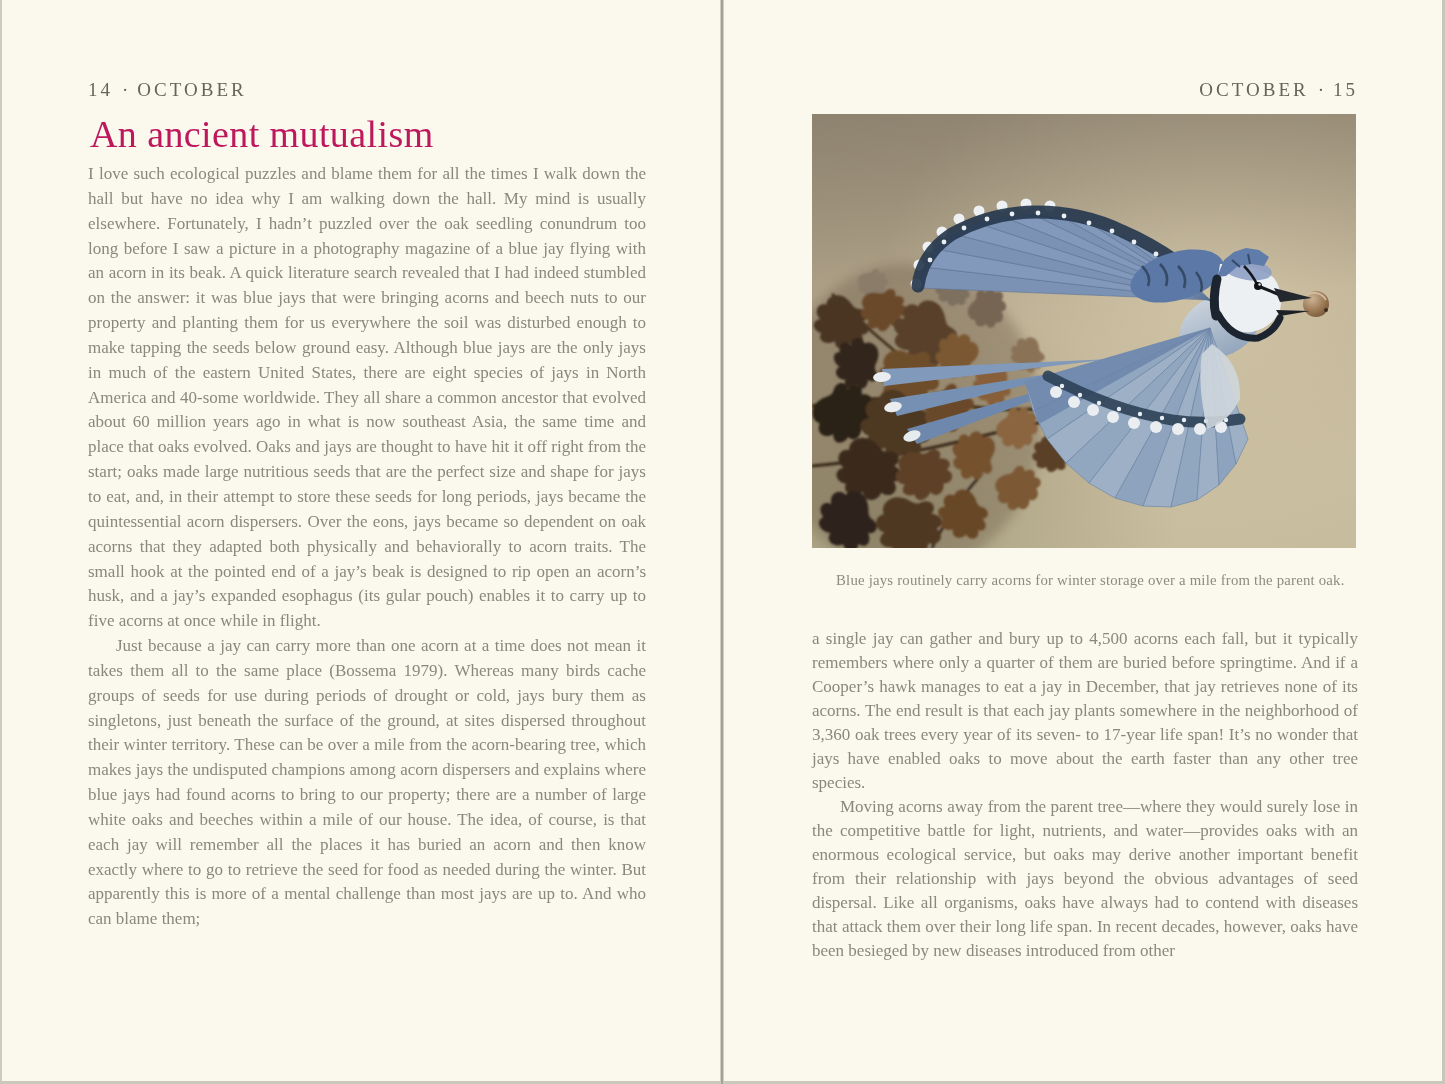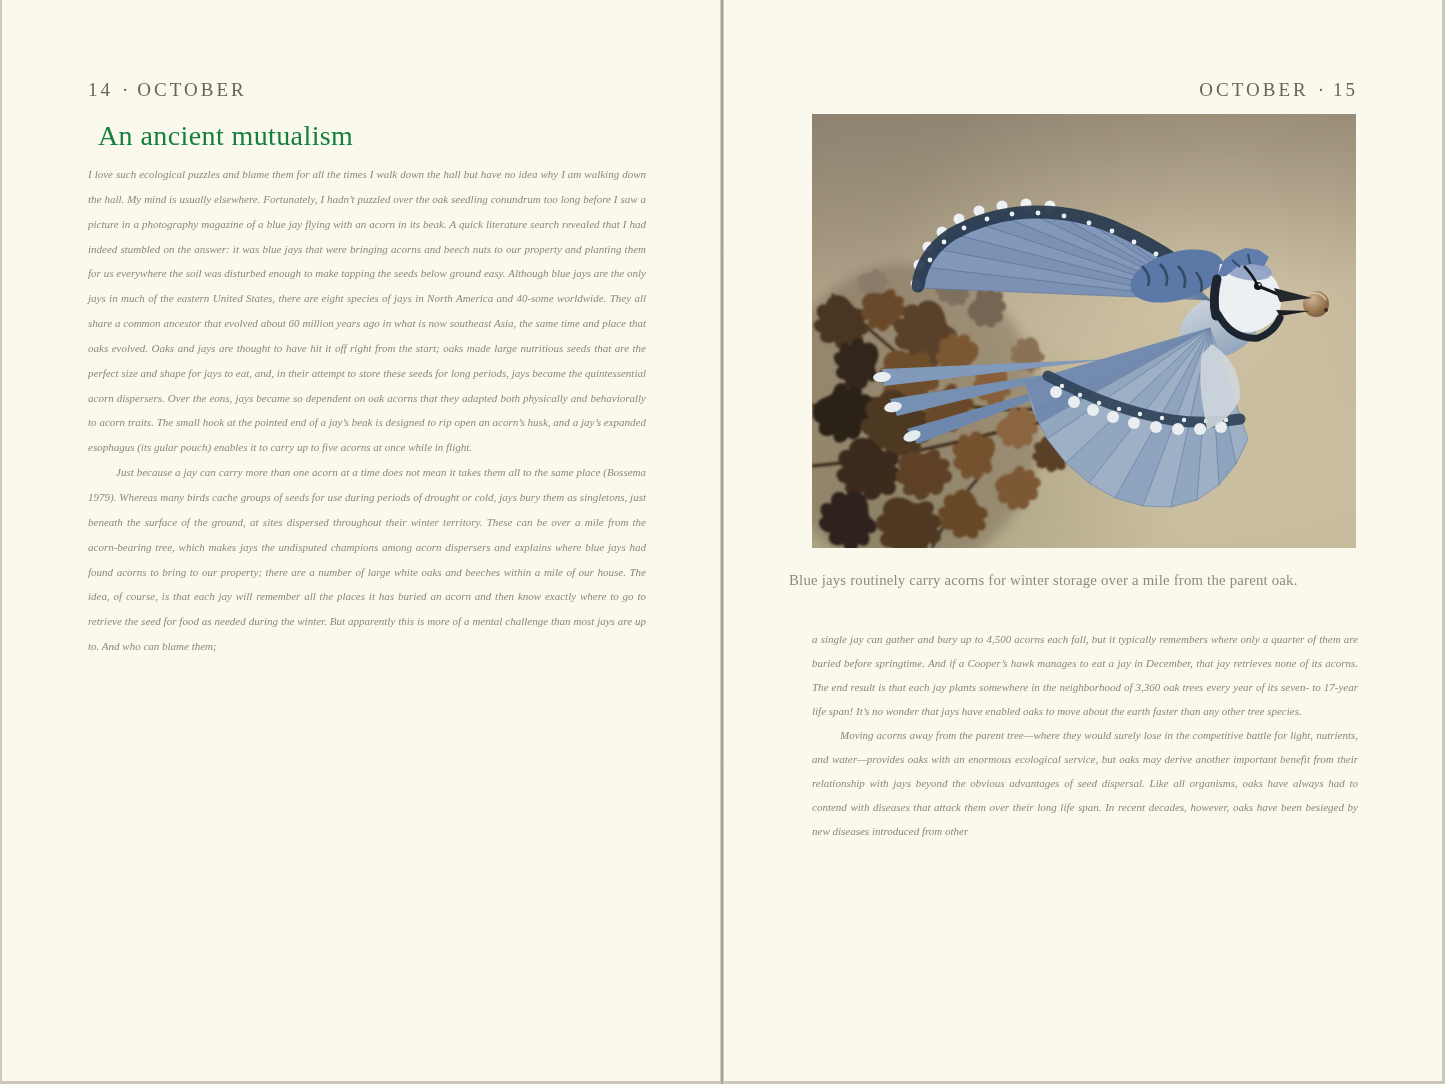--- a/index.html
+++ b/index.html
@@ -20,40 +20,39 @@
   .running-head {
     position:absolute; top:79px;
     font-size:19px; letter-spacing:3px; color:#67645a;
     white-space:nowrap;
   }
   .rh-left  { left:88px; }
   .rh-right { right:87px; text-align:left; }
   .rh-dot   { margin:0 9px; letter-spacing:0; }
   .section-title {
     position:absolute; left:86px; top:108px;
-    font-size:28px; font-weight:normal; color:#15803d;
-    letter-spacing:0.4px; margin:12px;
+    font-size:38px; font-weight:normal; color:#be185d;
+    letter-spacing:0.4px; margin:4px;
   }
   .body-text {
     position:absolute;
-    font-size:11px; color:#8a887c;
+    font-size:17px; color:#8a887c;
     text-align:justify;
-    font-style:italic;
   }
   .body-left  { left:88px;  top:162px; width:558px; line-height:24.85px; }
   .body-right { left:812px; top:627px; width:546px; line-height:24px; }
   .body-text p { margin:0; padding:0; }
   .body-text p.indent { text-indent:28px; }
   .photo-frame {
     position:absolute; left:812px; top:114px; width:544px; height:434px;
     overflow:hidden;
   }
   .photo-frame svg { display:block; }
   .photo-caption {
-    position:absolute; left:789px; top:572px; width:546px;
+    position:absolute; left:836px; top:572px; width:546px;
     font-size:14.8px; color:#8d8b7f; letter-spacing:0.2px;
   }
 </style>
 </head>
 <body>
 
 <div class="edge-left"></div>
 <div class="edge-right"></div>
 <div class="edge-bottom"></div>
 <div class="gutter"></div>

